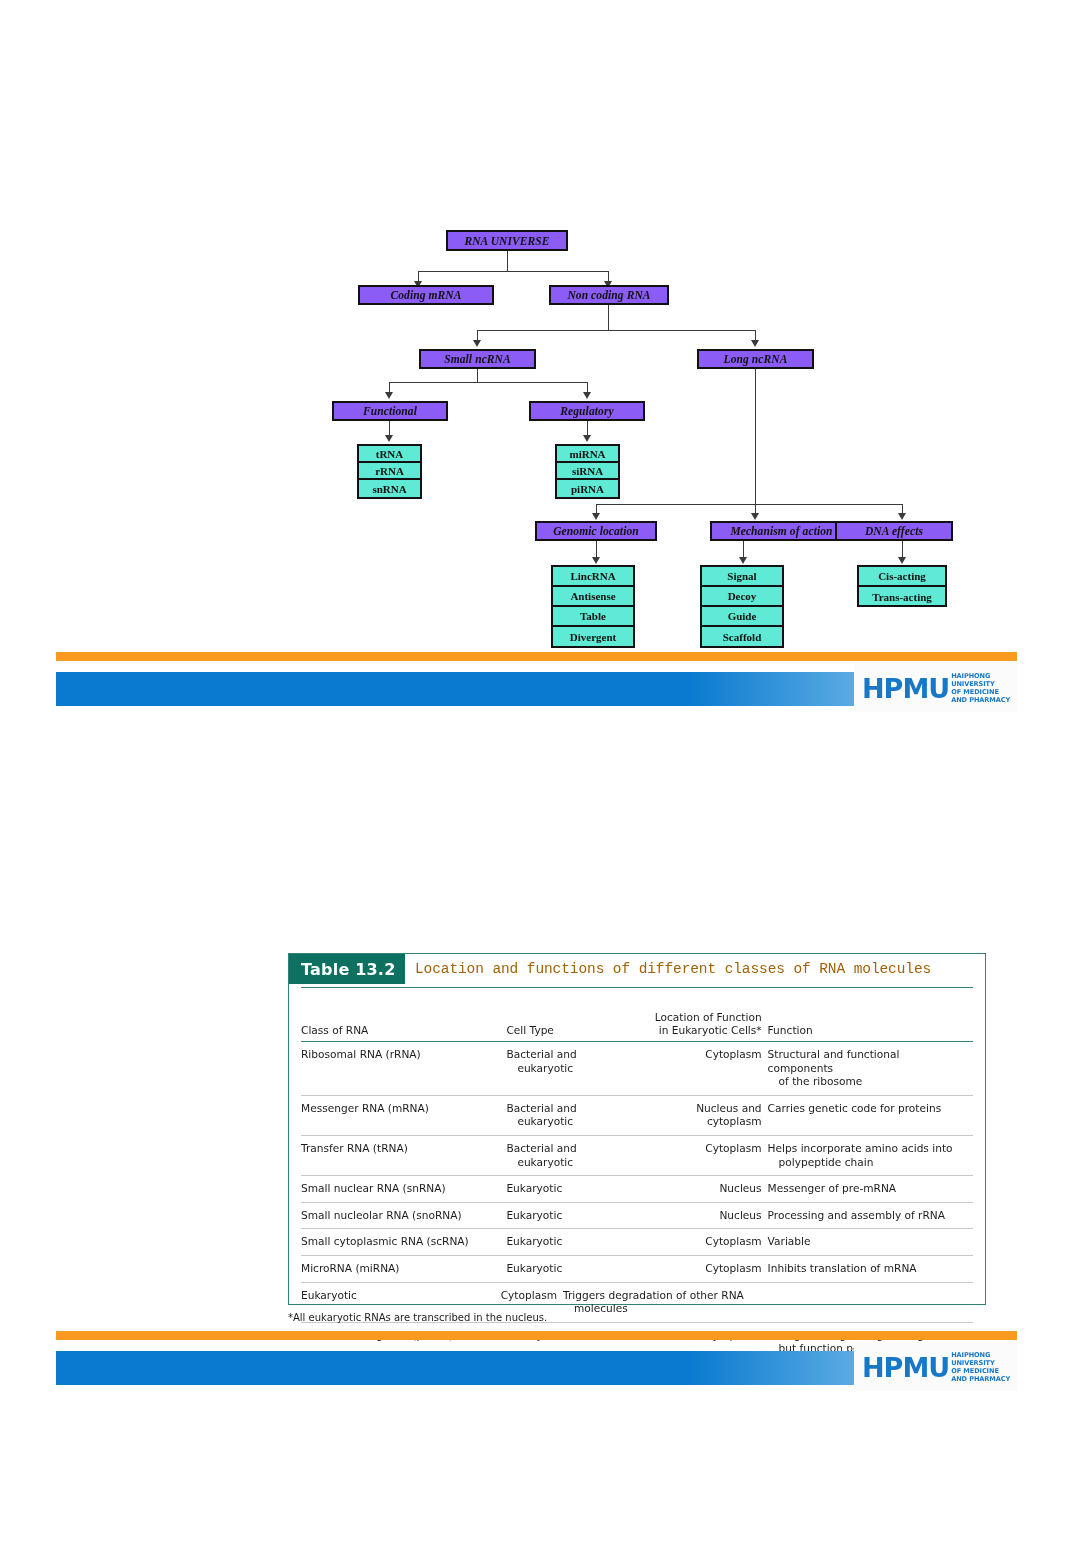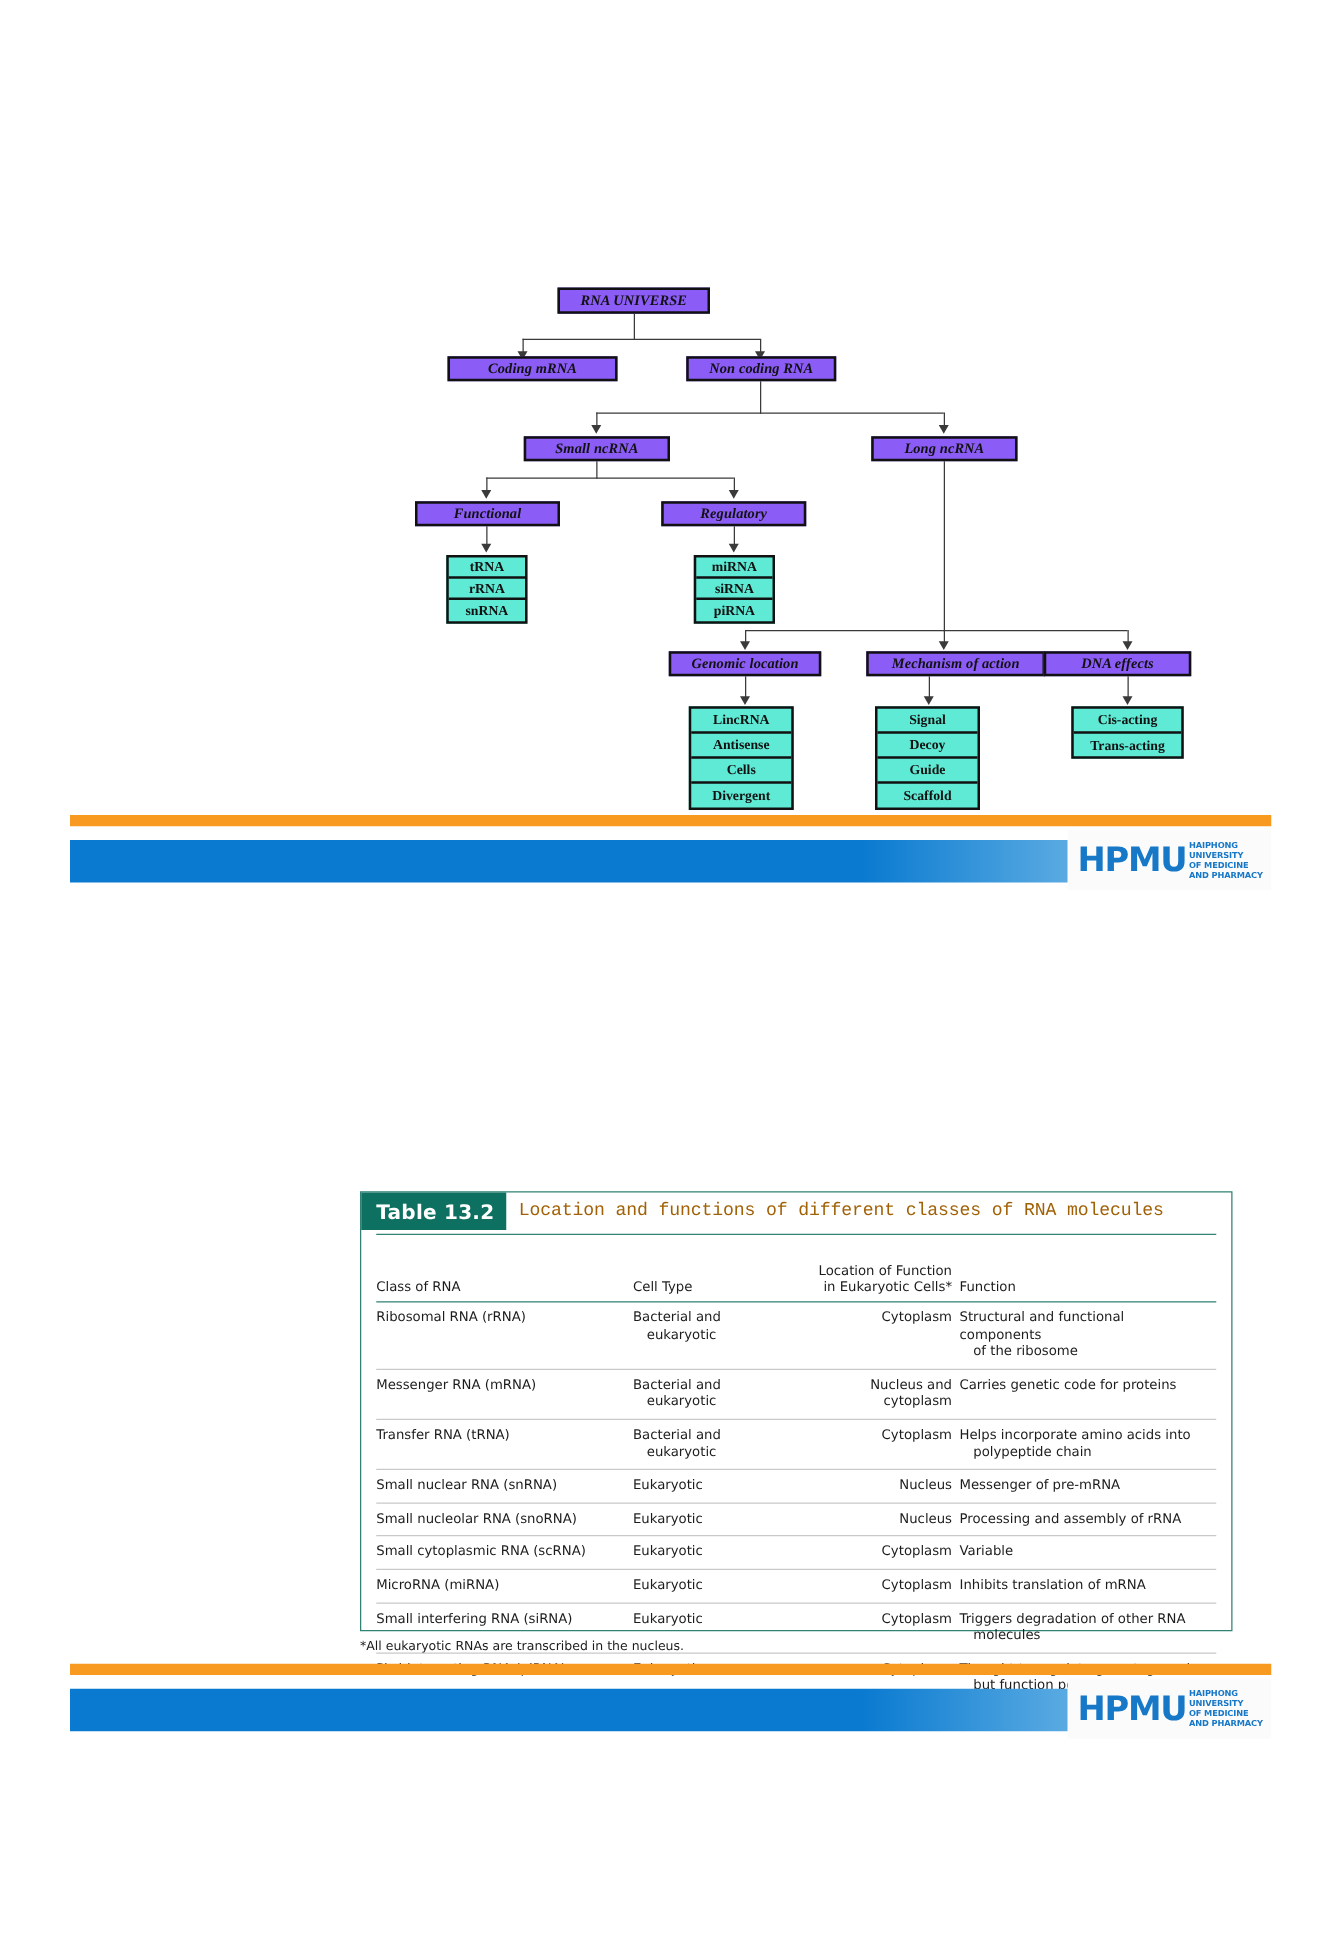--- a/index.html
+++ b/index.html
@@ -191,38 +191,38 @@
     <div class="vline" style="left:596px;top:504px;height:11px;"></div>
     <div class="arrow" style="left:592px;top:513px;"></div>
     <div class="vline" style="left:755px;top:504px;height:11px;"></div>
     <div class="arrow" style="left:751px;top:513px;"></div>
     <div class="vline" style="left:902px;top:504px;height:11px;"></div>
     <div class="arrow" style="left:898px;top:513px;"></div>
 
     <div class="fbox md" style="left:535px;top:521px;width:122px;height:20px;">
       <span>Genomic location</span>
     </div>
-    <div class="fbox md" style="left:693px;top:521px;width:143px;height:20px;justify-content:center;">
+    <div class="fbox md" style="left:710px;top:521px;width:143px;height:20px;justify-content:center;">
       <span>Mechanism of action</span>
     </div>
     <div class="fbox md" style="left:835px;top:521px;width:118px;height:20px;">
       <span>DNA effects</span>
     </div>
 
     <div class="vline" style="left:596px;top:541px;height:18px;"></div>
     <div class="arrow" style="left:592px;top:557px;"></div>
     <div class="vline" style="left:743px;top:541px;height:18px;"></div>
     <div class="arrow" style="left:739px;top:557px;"></div>
     <div class="vline" style="left:902px;top:541px;height:18px;"></div>
     <div class="arrow" style="left:898px;top:557px;"></div>
 
     <div class="stack" style="left:551px;top:565px;width:84px;height:83px;">
       <div class="srow" style="height:20px;">LincRNA</div>
       <div class="srow" style="height:20px;">Antisense</div>
-      <div class="srow" style="height:20px;">Cells</div>
+      <div class="srow" style="height:20px;">Table</div>
       <div class="srow" style="height:19px;">Divergent</div>
     </div>
 
     <div class="stack" style="left:700px;top:565px;width:84px;height:83px;">
       <div class="srow" style="height:20px;">Signal</div>
       <div class="srow" style="height:20px;">Decoy</div>
       <div class="srow" style="height:20px;">Guide</div>
       <div class="srow" style="height:19px;">Scaffold</div>
     </div>
 
@@ -340,21 +340,20 @@
       </div>
 
       <div class="trow body">
         <div class="cell c1">MicroRNA (miRNA)</div>
         <div class="cell c2">Eukaryotic</div>
         <div class="cell c3">Cytoplasm</div>
         <div class="cell c4">Inhibits translation of mRNA</div>
       </div>
 
       <div class="trow body">
-        <div class="cell c1">Small interfering RNA (siRNA)</div>
         <div class="cell c2">Eukaryotic</div>
         <div class="cell c3">Cytoplasm</div>
         <div class="cell c4">
           <span style="display:block;">Triggers degradation of other RNA</span>
           <span class="ind">molecules</span>
         </div>
       </div>
 
       <div class="trow body">
         <div class="cell c1">Piwi-interacting RNA (piRNA)</div>

